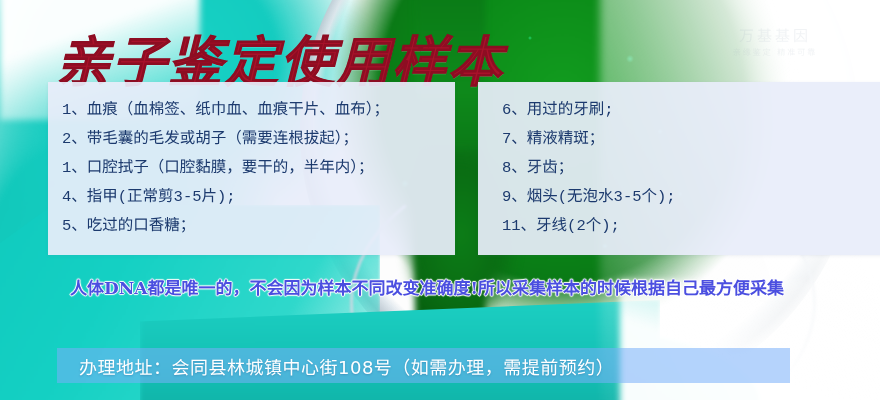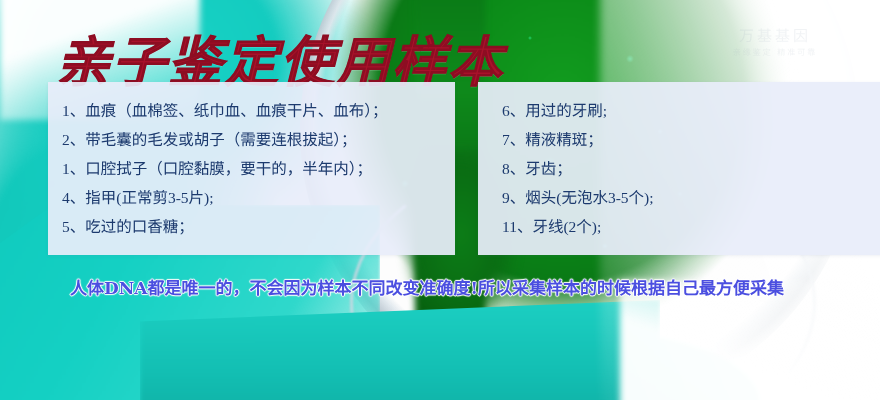--- a/index.html
+++ b/index.html
@@ -159,21 +159,21 @@
     box-shadow:0 1px 3px rgba(90,110,150,0.10);
     box-sizing:border-box;
   }
   .list-box.left{left:48px;top:82px;width:407px;height:173px;padding:14px 0 0 14px;}
   .list-box.right{left:478px;top:82px;width:414px;height:173px;padding:14px 0 0 24px;}
   .list-item{
     color:#1c3a6e;
     font-size:15.5px;
     line-height:29px;
     white-space:nowrap;
-    font-family:Liberation Serif, serif;
+    font-family:Liberation Mono, monospace;
   }
 
   
   .para{
     position:absolute;left:50px;top:272px;width:800px;
     font-family:"DejaVu Serif","Liberation Serif",serif;
     font-size:17px;font-weight:700;line-height:32px;
     color:#4b4fe0;
     -webkit-text-stroke:0.7px #ffffff;
     paint-order:stroke fill;
@@ -245,14 +245,17 @@
     <div class="list-item">7、精液精斑；</div>
     <div class="list-item">8、牙齿；</div>
     <div class="list-item">9、烟头(无泡水3-5个);</div>
     <div class="list-item">11、牙线(2个);</div>
   </div>
 
   <div class="para">
     <div class="para-line">人体DNA都是唯一的，不会因为样本不同改变准确度!所以采集样本的时候根据自己最方便采集</div>
   </div>
 
+  <div class="banner">
+    <div class="banner-text">办理地址：会同县林城镇中心街108号（如需办理，需提前预约）</div>
+  </div>
 
 </div>
 
 </body></html>

